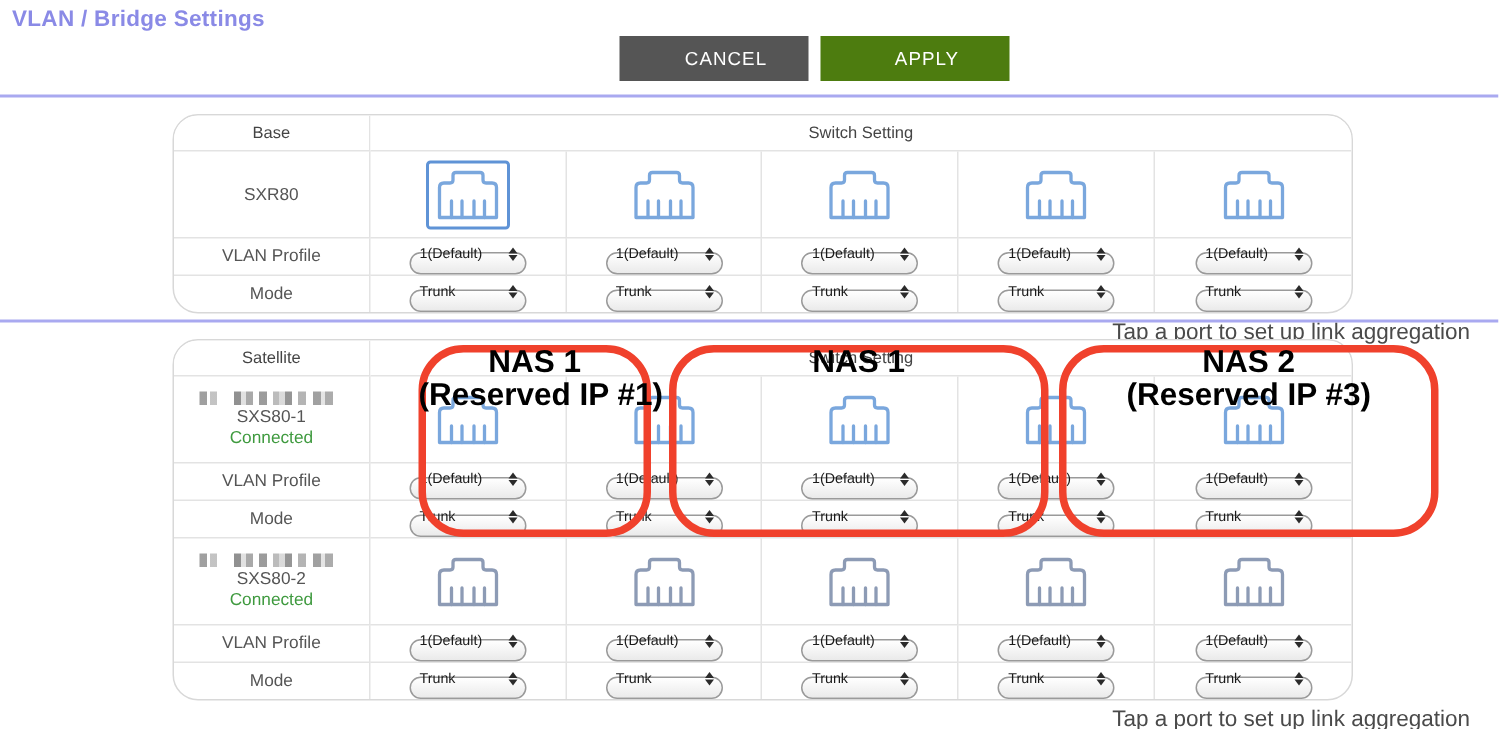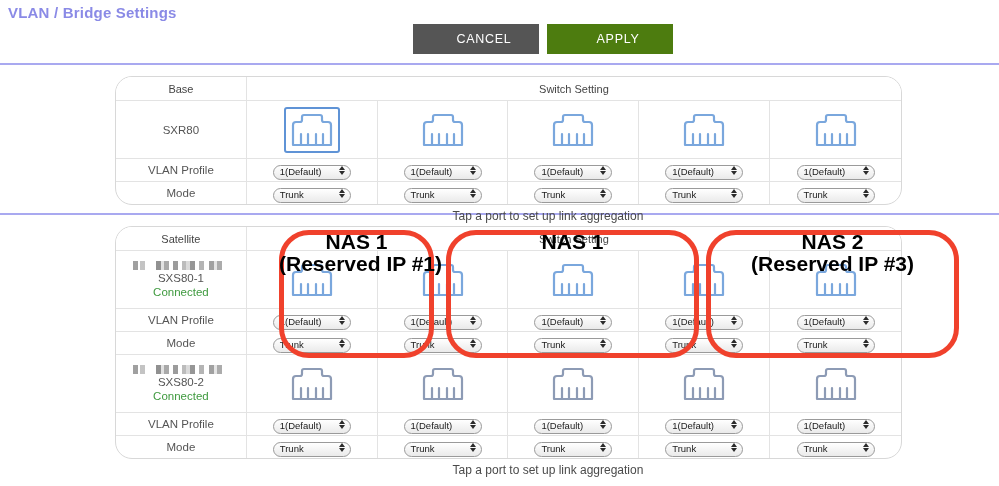--- a/index.html
+++ b/index.html
@@ -92,21 +92,21 @@
   .port-wrap{
     display:inline-flex;align-items:center;justify-content:center;
     width:56px;height:46px;box-sizing:border-box;
   }
   .port-wrap.selected{
     border:2px solid #5f93d6;border-radius:3px;
   }
 
   
   .sel{
-    display:inline-flex;align-items:flex-start;
+    display:inline-flex;align-items:center;
     height:15px;min-width:78px;
     border:1px solid #9a9a9a;border-radius:8px;
     background:linear-gradient(#ffffff,#eaeaea);
     font-size:9.5px;color:#1a1a1a;
     padding:0 3px 12px 6px;
     box-sizing:border-box;
     cursor:pointer;
     position:relative;
   }
   .sel .sel-val{flex:1;text-align:left;white-space:nowrap;}
@@ -114,22 +114,22 @@
     display:inline-flex;flex-direction:column;align-items:center;justify-content:center;
     width:10px;margin-left:4px;
   }
   .sel .arrows i{
     display:block;width:0;height:0;border-left:3px solid transparent;border-right:3px solid transparent;
   }
   .sel .arrows i.up{border-bottom:4px solid #2b2b2b;margin-bottom:1px;}
   .sel .arrows i.dn{border-top:4px solid #2b2b2b;}
 
   .hint{
-    font-size:12px;color:#4a4a4a;
-    margin:4px 0 0 1px;text-align:center;
+    font-size:15px;color:#4a4a4a;
+    margin:4px 0 0 1px;text-align:right;
   }
 
   
   .anno{
     position:absolute;
     border:5px solid #f0412c;
     border-radius:30px;
     box-sizing:border-box;
     pointer-events:none;
   }

